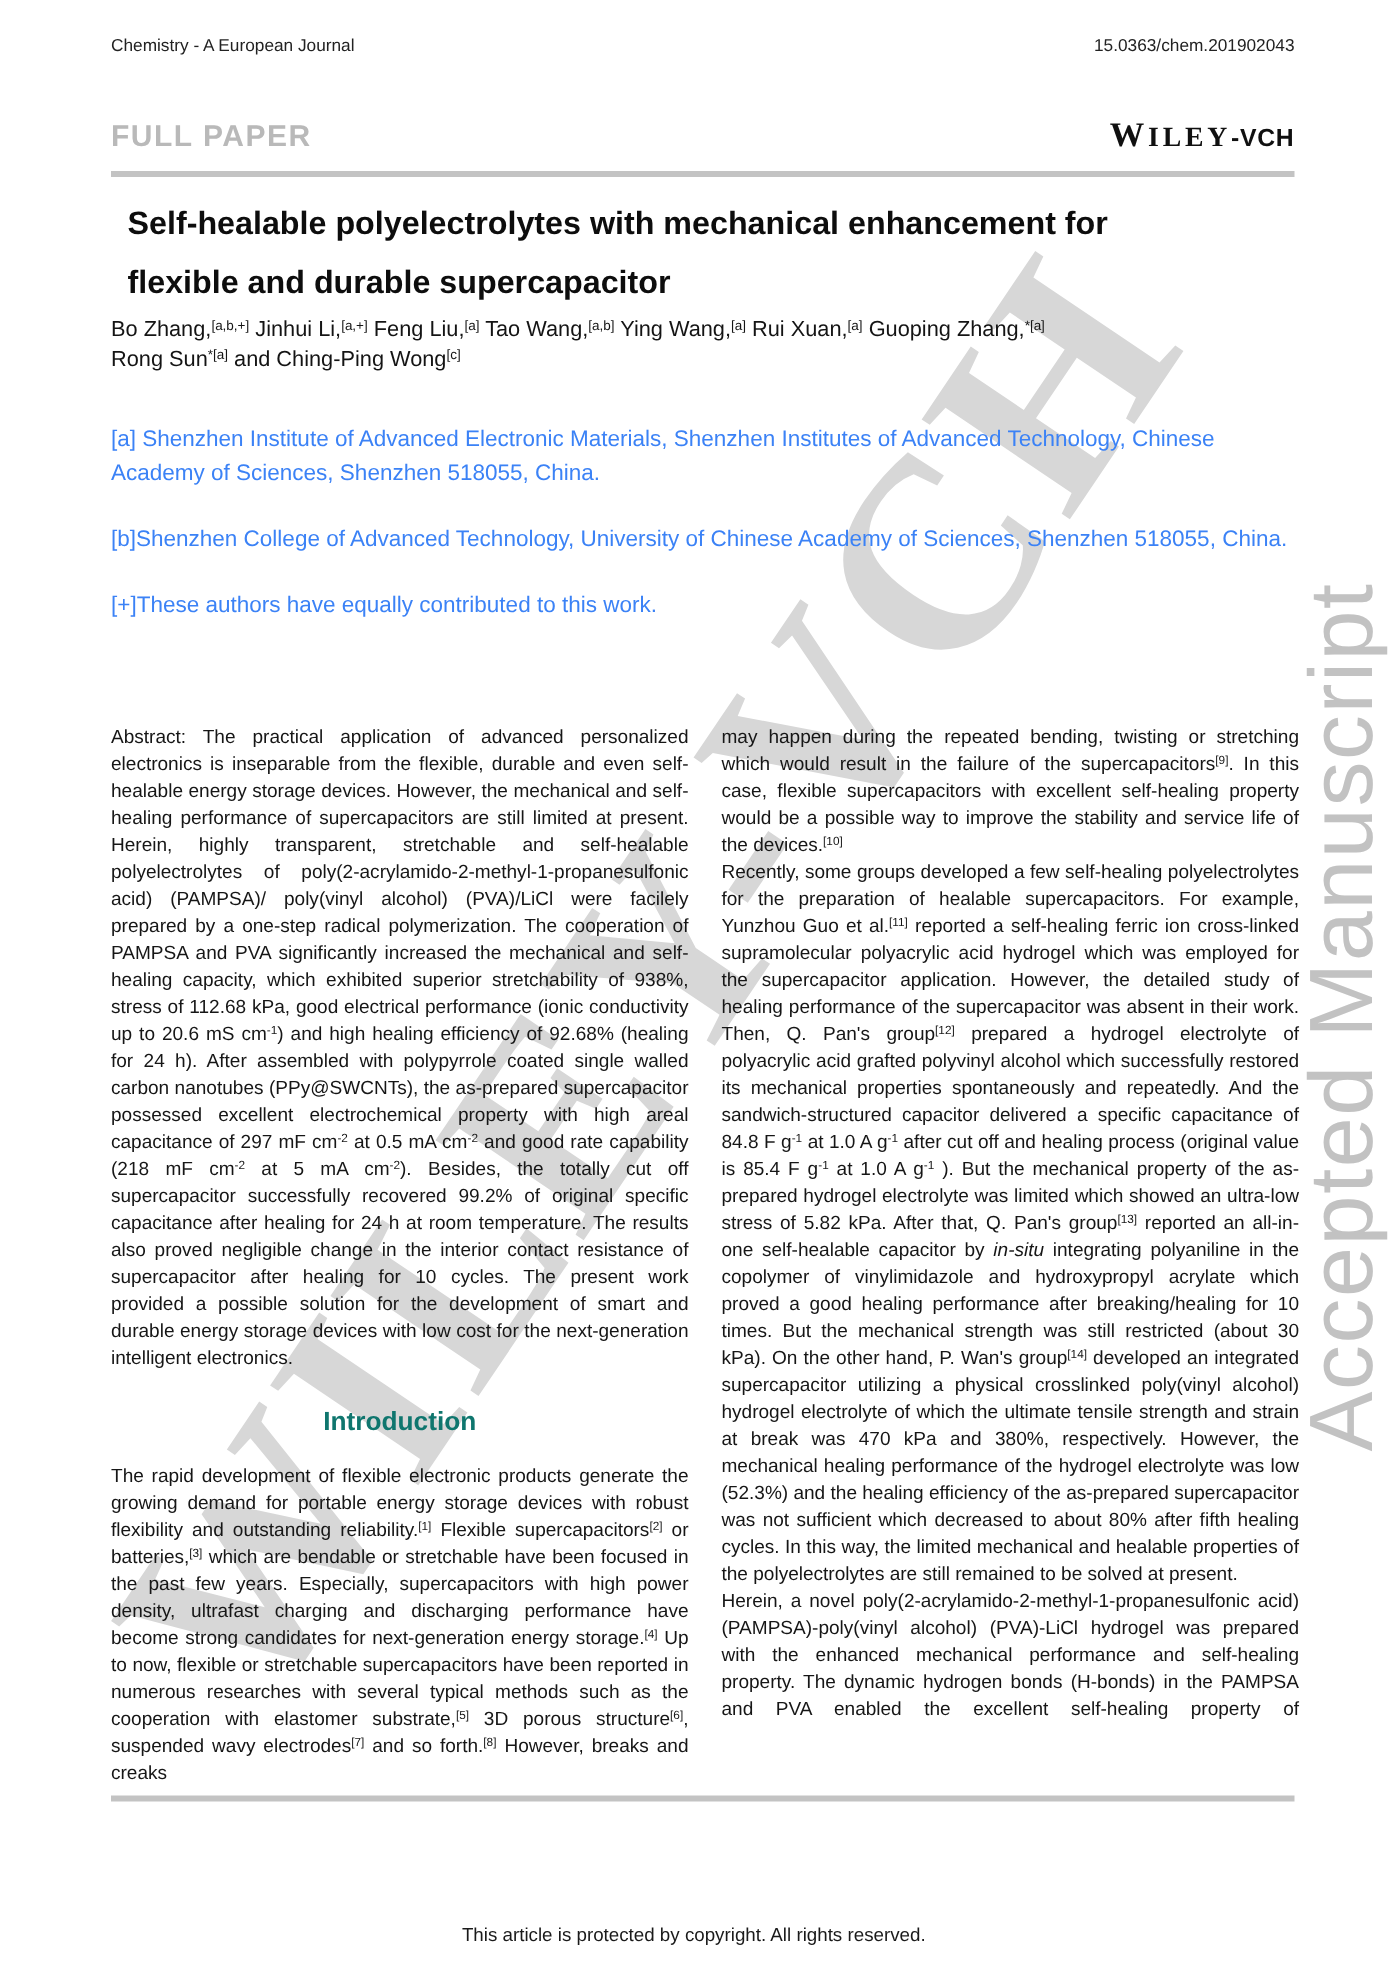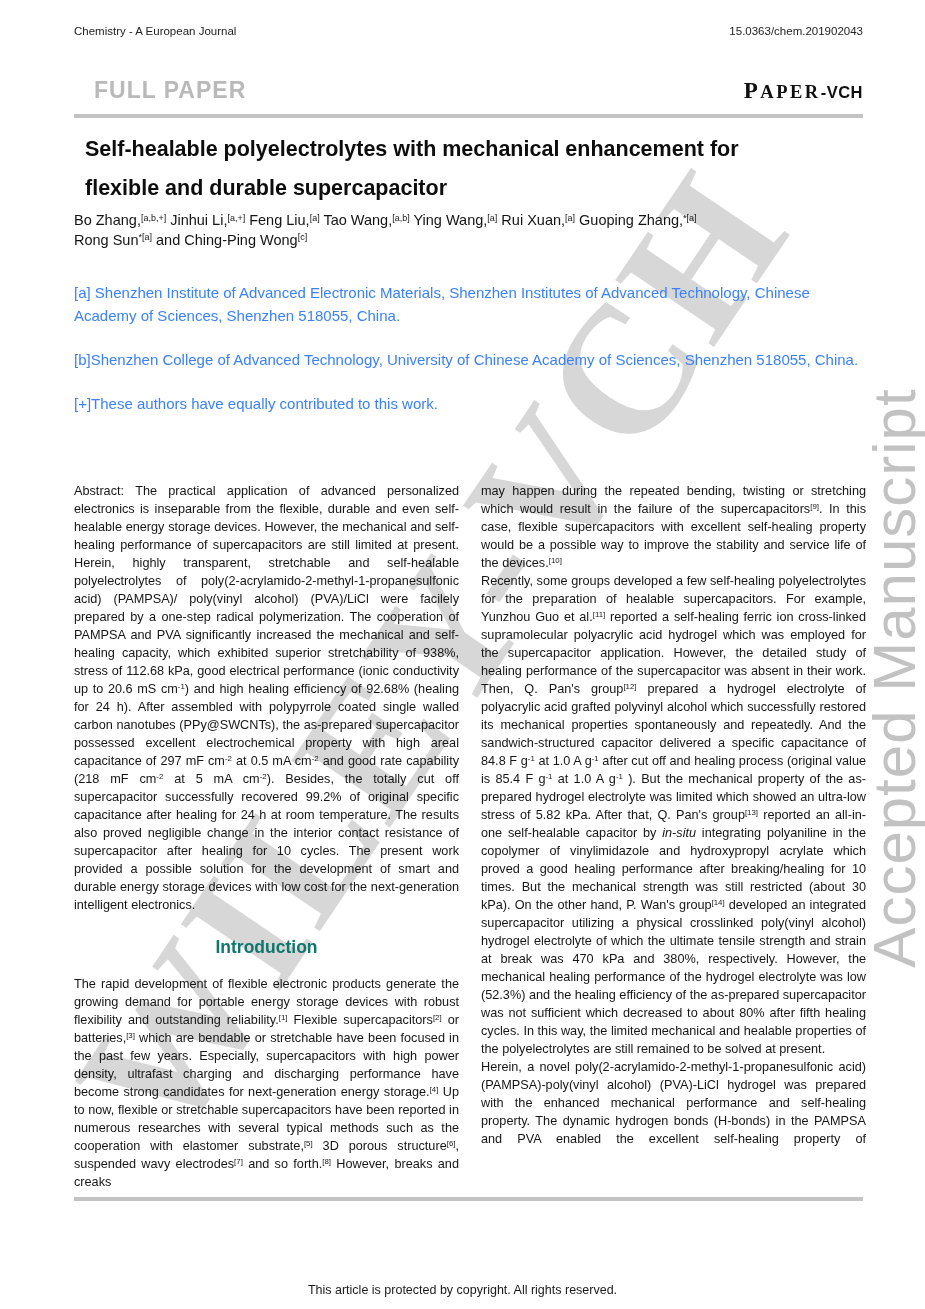--- a/index.html
+++ b/index.html
@@ -28,21 +28,21 @@
   .top-row {
     position:absolute; left:74px; right:62px; top:25px;
     display:flex; justify-content:space-between;
     font-size:11.5px; color:#222222;
   }
   .masthead {
     position:absolute; left:74px; right:62px; top:77px;
     display:flex; justify-content:space-between; align-items:flex-end;
   }
   .section-label {
-    font-size:23px; font-weight:bold; color:#b9b9b9; letter-spacing:1px;margin-left:20px;
+    font-size:20px; font-weight:bold; color:#b9b9b9; letter-spacing:1px;
   }
   .logo { color:#101010; white-space:nowrap; }
   .logo-wiley {
     display:inline-block; font-family:"Liberation Serif", serif;
     font-weight:600; font-size:18.5px; letter-spacing:2.5px;
   }
   .logo-wiley::first-letter { font-size:23px; }
   .logo-vch {
     display:inline-block; font-family:"Liberation Sans", sans-serif;
     font-weight:600; font-size:16.5px; letter-spacing:0.5px;
@@ -100,21 +100,21 @@
 
   <div class="content">
 
     <div class="top-row">
       <span>Chemistry - A European Journal</span>
       <span>15.0363/chem.201902043</span>
     </div>
 
     <div class="masthead">
       <span class="section-label">FULL PAPER</span>
-      <span class="logo"><span class="logo-wiley">PAPER</span><span class="logo-vch">-VCH</span></span>
+      <span class="logo"><span class="logo-wiley">WILEY</span><span class="logo-vch">-VCH</span></span>
     </div>
 
     <div class="rule-top"></div>
 
     <div class="title">
       <div>Self-healable polyelectrolytes with mechanical enhancement for</div>
       <div>flexible and durable supercapacitor</div>
     </div>
 
     <div class="authors">

